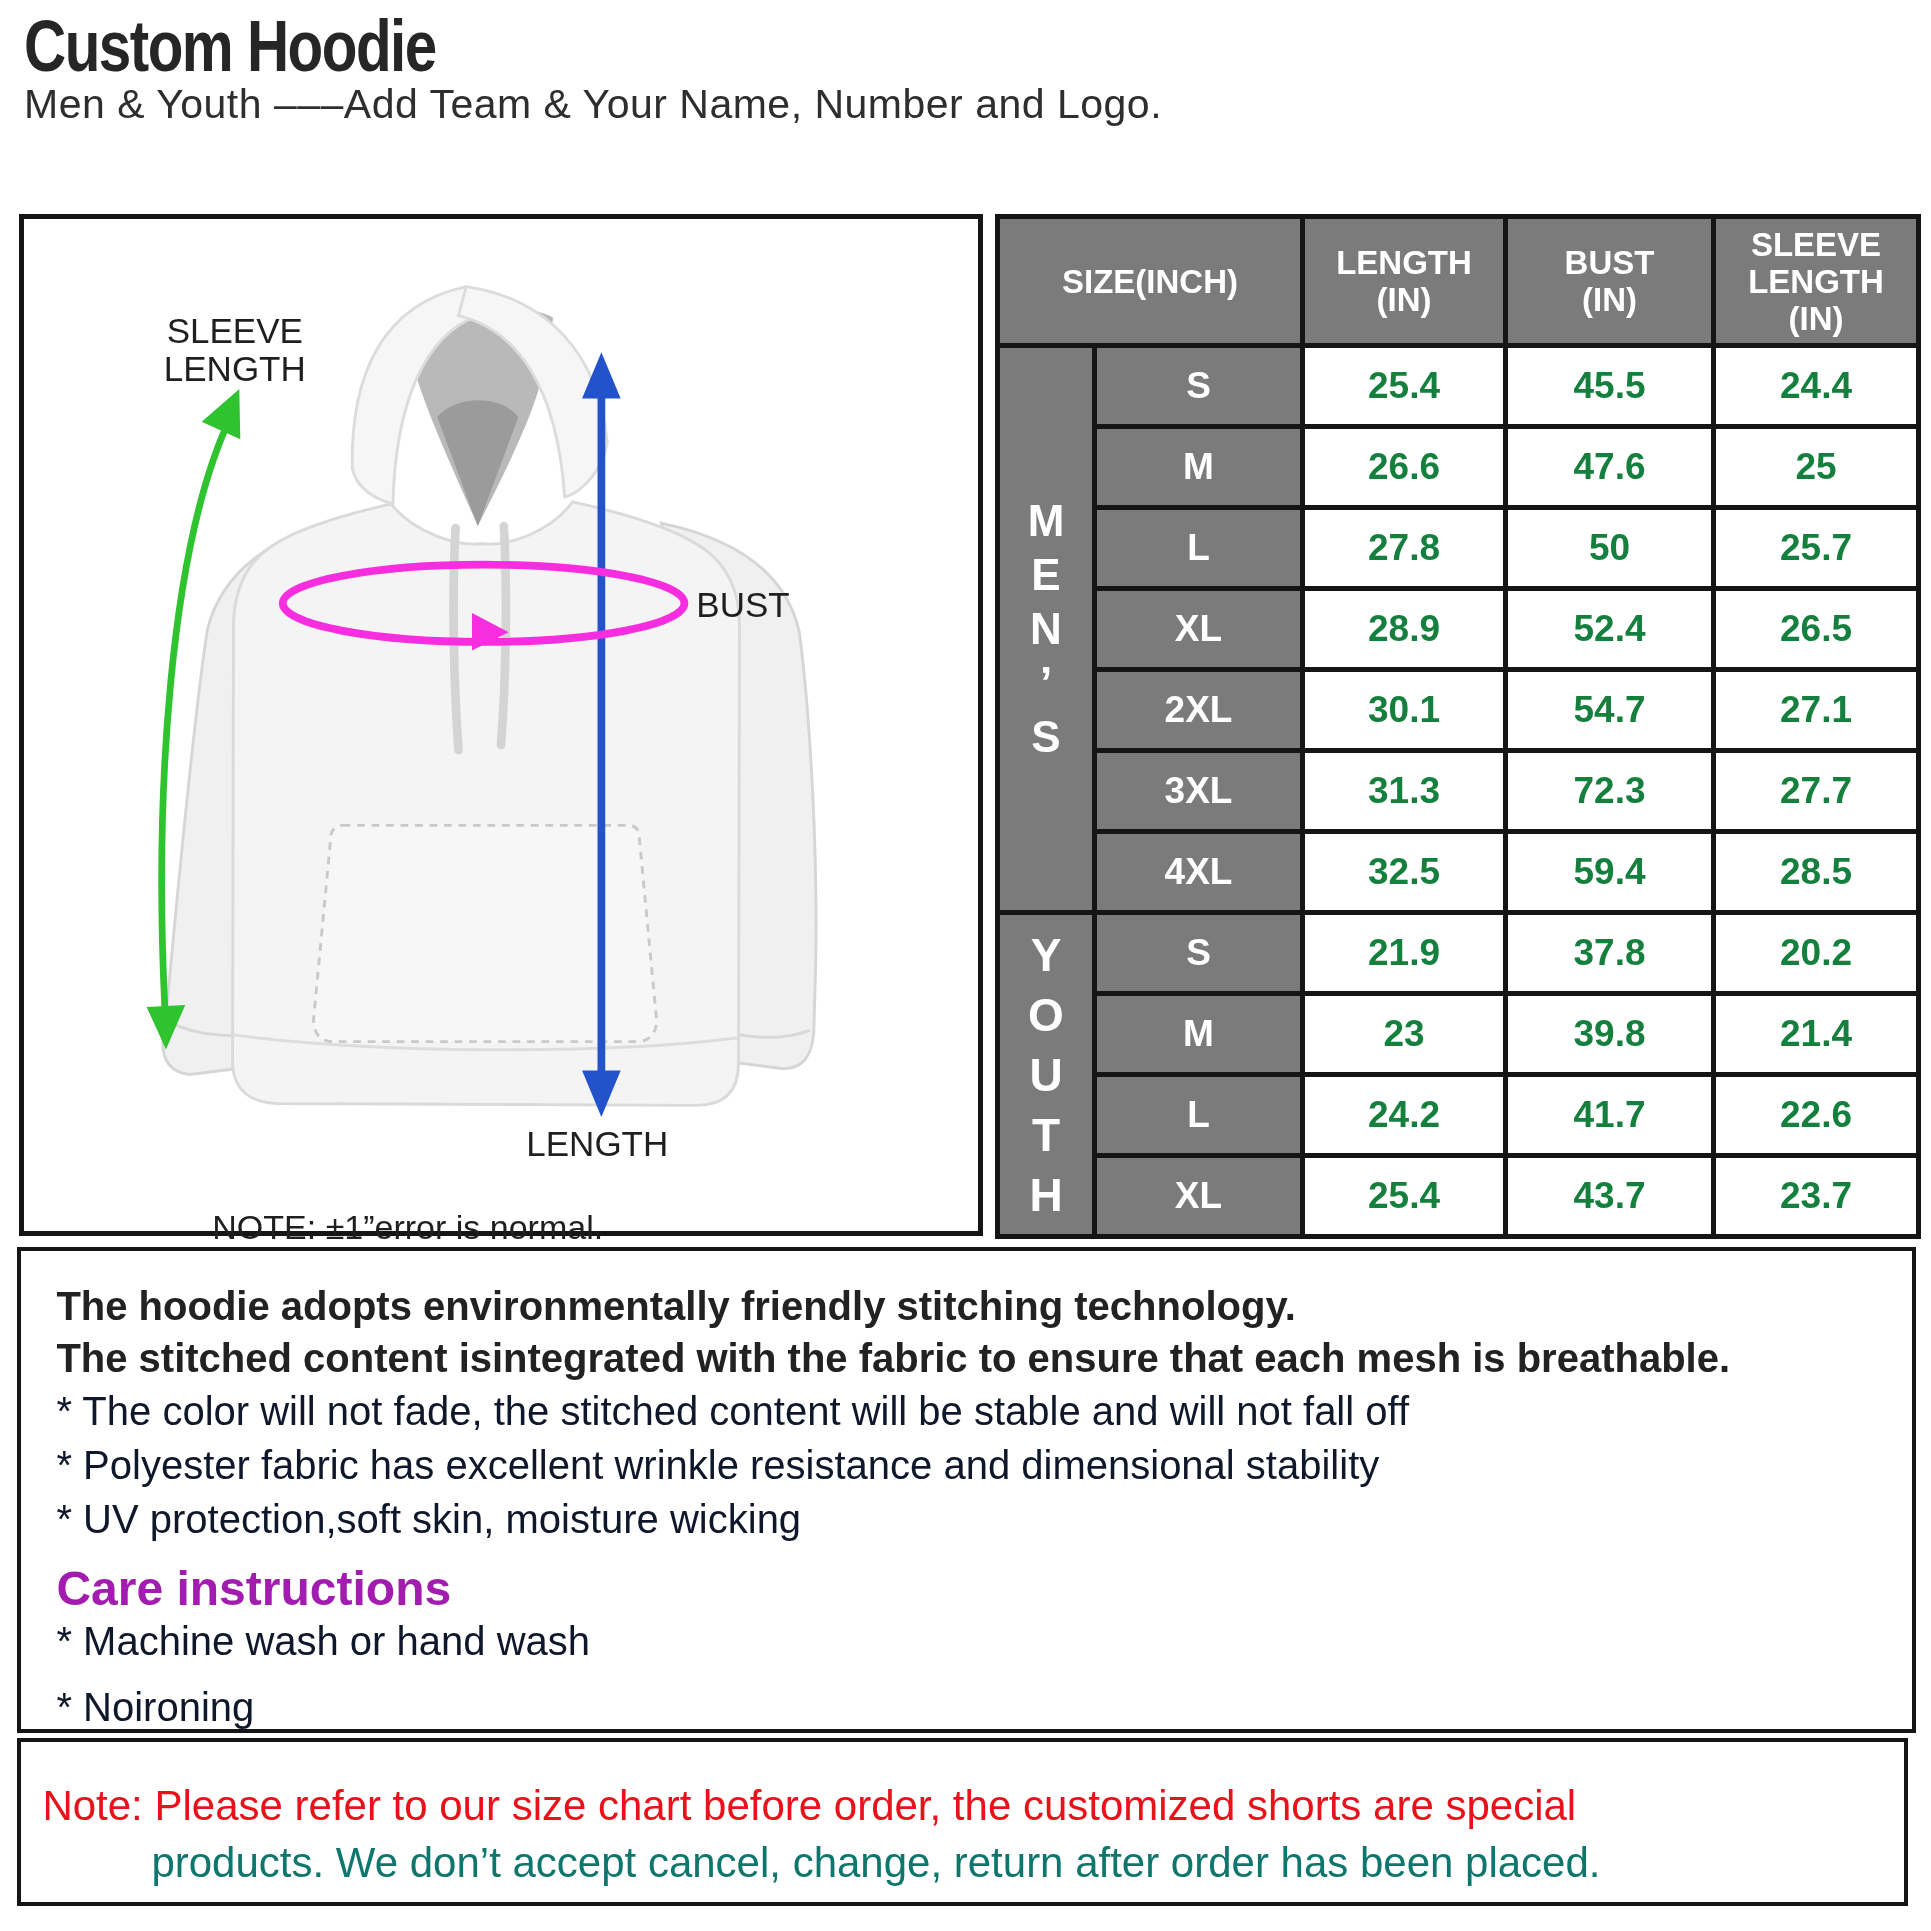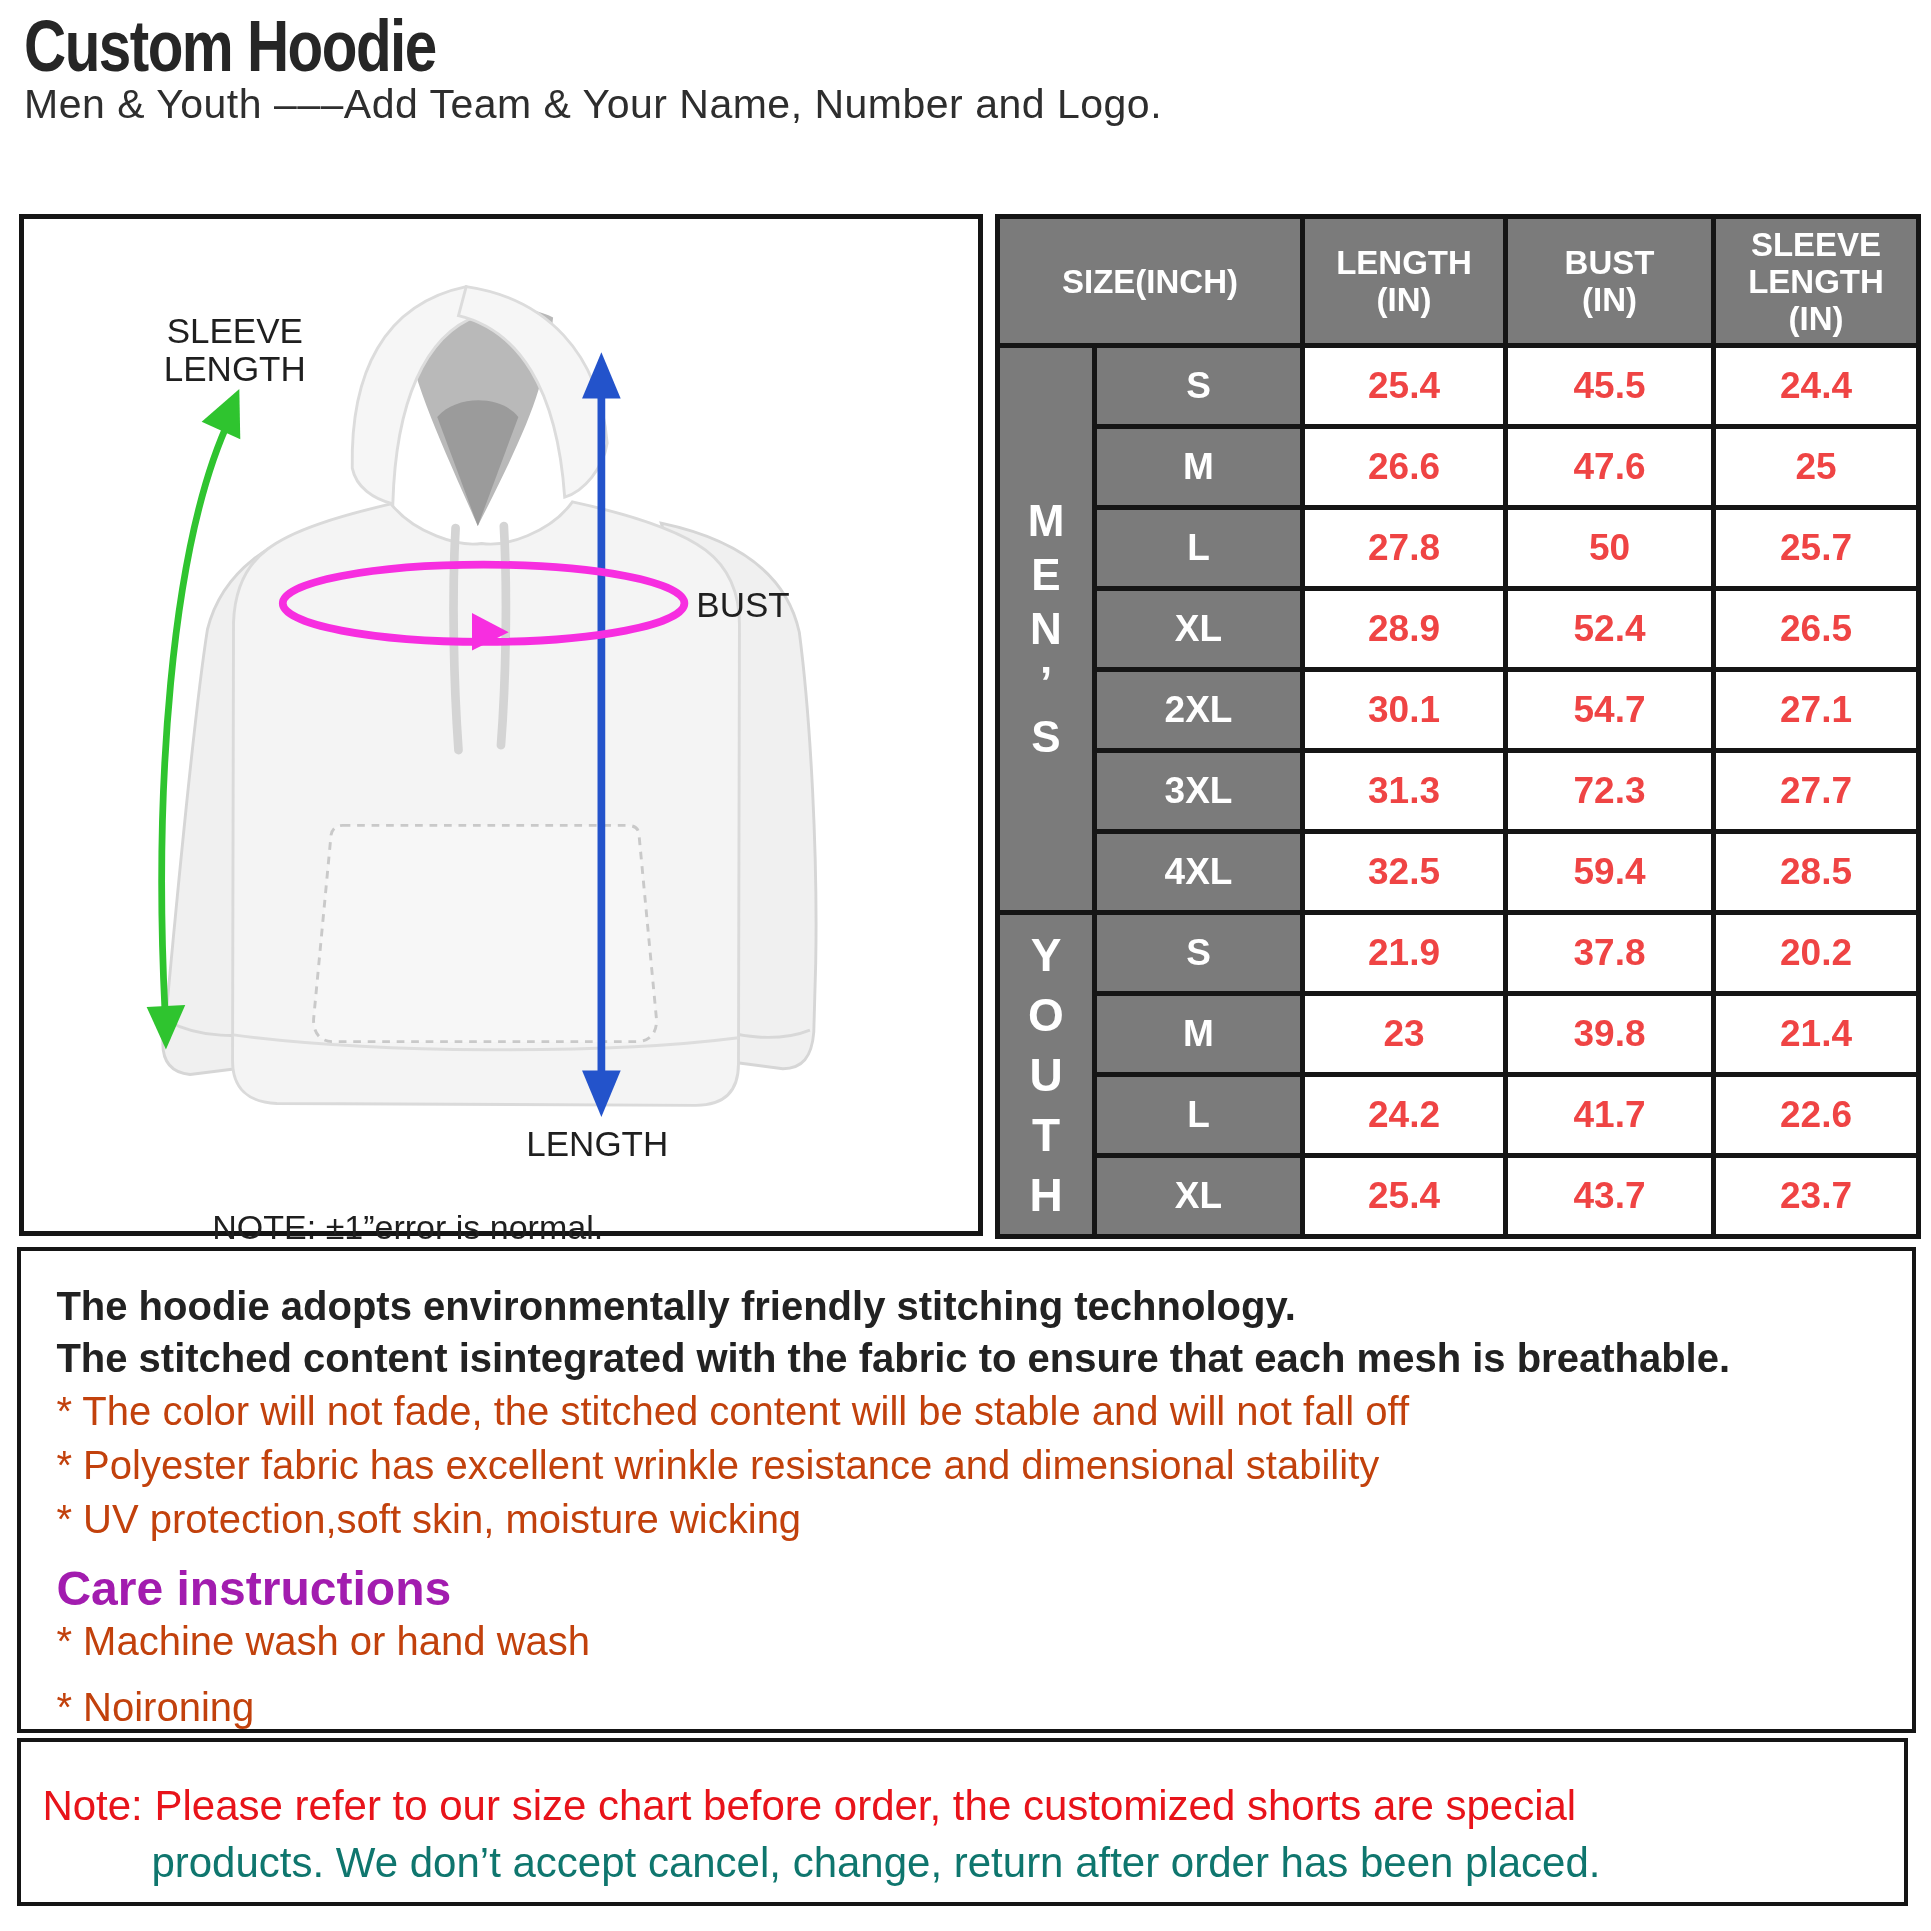--- a/index.html
+++ b/index.html
@@ -46,29 +46,29 @@
     background:#7b7b7b;color:#ffffff;font-size:33px;font-weight:bold;
     line-height:37px;white-space:pre-line;height:124px;
   }
   .size-table tbody tr{height:81px;}
   .group-cell{background:#7b7b7b;color:#fff;}
   .vstack{display:flex;flex-direction:column;align-items:center;justify-content:center;}
   .vstack span{font-weight:bold;}
   .vstack.mens span{font-size:44px;line-height:54px;}
   .vstack.youth span{font-size:46px;line-height:60px;}
   .size-cell{background:#7b7b7b;color:#fff;font-size:37px;font-weight:bold;}
-  .value-cell{background:#fff;color:#ef4444;font-size:37px;font-weight:bold;}
+  .value-cell{background:#fff;color:#15803d;font-size:37px;font-weight:bold;}
   
   .desc-box{
     position:absolute;left:17.4px;top:1247px;width:1899px;height:486px;
     border:4.8px solid #151515;box-sizing:border-box;background:#fff;
     padding:29px 29px 0 35px;
   }
   .desc-bold{font-size:40px;font-weight:bold;color:#222;line-height:52px;white-space:nowrap;}
-  .desc-bullet{font-size:40px;color:#c2410c;line-height:54px;white-space:nowrap;}
+  .desc-bullet{font-size:40px;color:#0f172a;line-height:54px;white-space:nowrap;}
   .care-title{font-size:48px;font-weight:bold;color:#a21caf;line-height:50px;margin-top:18px;}
   .care-grid{display:flex;}
   .care-col{display:flex;flex-direction:column;gap:12px;}
   .care-col.c1{width:546px;}
   
   .red-box{
     position:absolute;left:17.4px;top:1738px;width:1891px;height:168px;
     border:4.8px solid #151515;box-sizing:border-box;background:#fff;
     padding-top:35px;
   }

